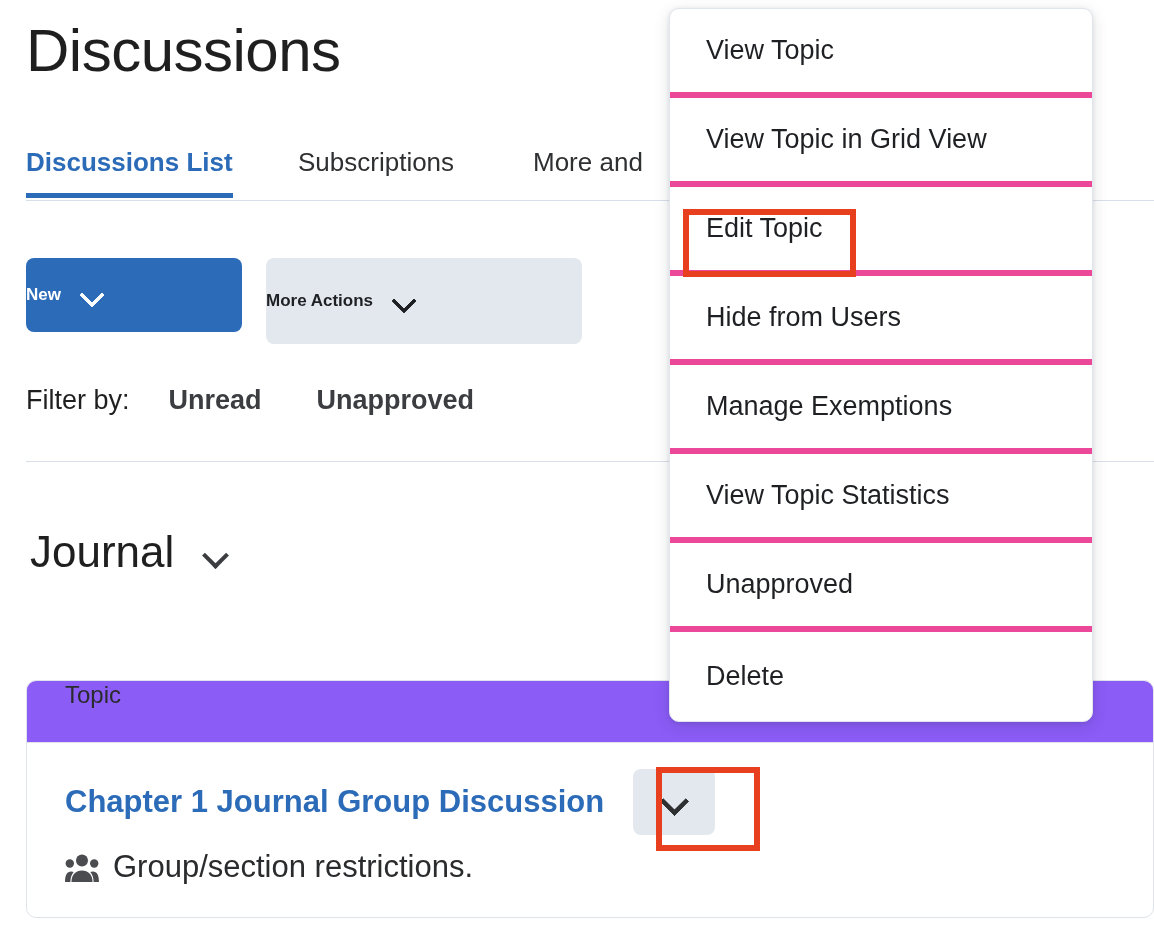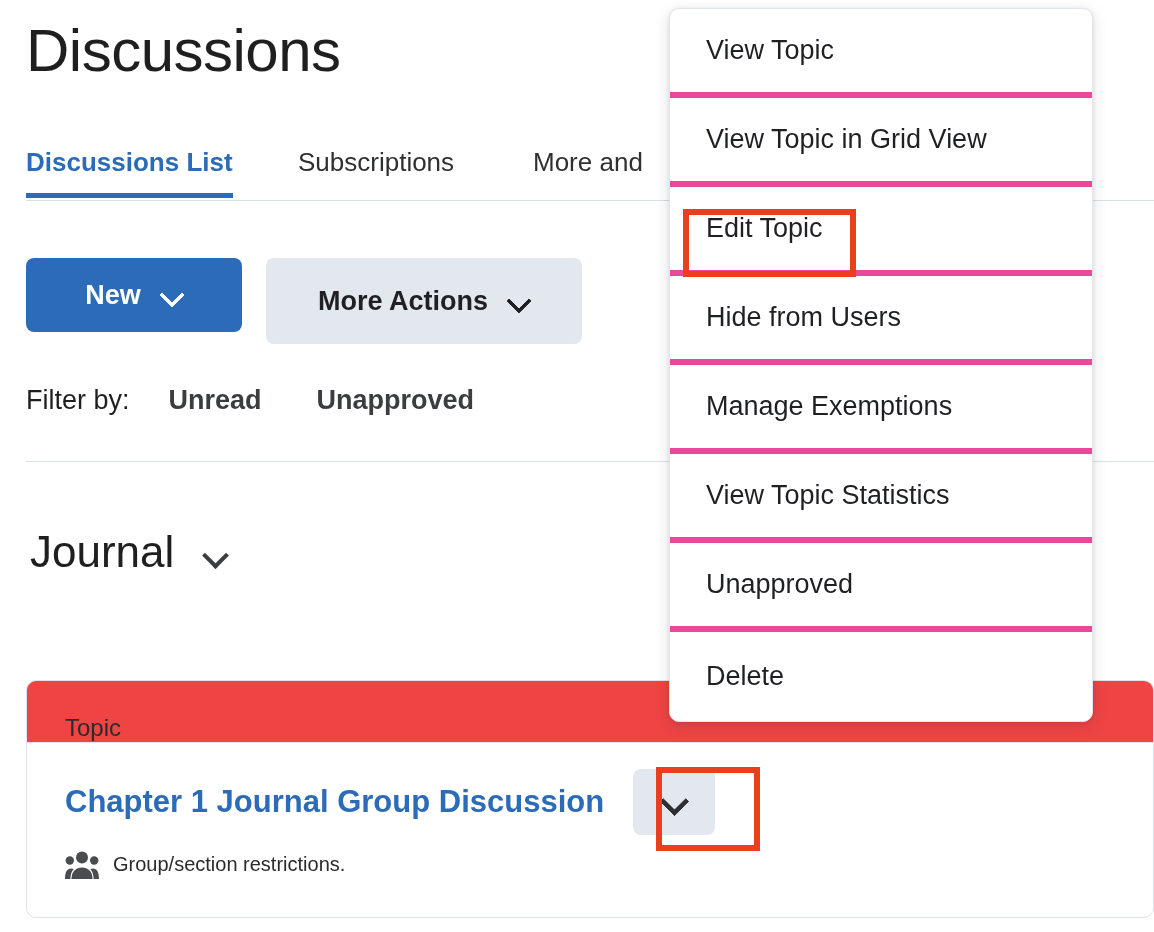--- a/index.html
+++ b/index.html
@@ -69,24 +69,23 @@
   #tab-0 { left: 26px; }
   #tab-1 { left: 298px; }
   #tab-2 { left: 533px; }
   #tab-3 { left: 912px; }
 
   
   .btn {
     position: absolute;
     display: flex;
     align-items: center;
-    justify-content: center;
     gap: 20px;
     border-radius: 8px;
-    font-size: 27px;
+    font-size: 17px;
     font-weight: 700;
     box-sizing: border-box;
     cursor: pointer;
     user-select: none;
   }
   .btn-new {
     left: 26px;
     top: 258px;
     width: 216px;
     height: 74px;
@@ -192,24 +191,24 @@
     width: 1128px;
     height: 238px;
     border: 1px solid #dfe3ea;
     border-radius: 10px;
     box-sizing: border-box;
     background: #ffffff;
     overflow: hidden;
   }
   .topic-card-header {
     height: 62px;
-    background: #ef4444;
+    background: #8b5cf6;
     border-bottom: 1px solid #dfe3ea;
     display: flex;
-    align-items: flex-end;
+    align-items: flex-start;
     padding-left: 38px;
     box-sizing: border-box;
   }
   .topic-card-header .col-label {
     font-size: 24px;
     color: #2a2b2d;
   }
   .topic-card-body {
     padding: 24px 0 0 38px;
   }
@@ -255,21 +254,21 @@
     align-items: center;
     gap: 14px;
     margin-top: 12px;
   }
   .group-icon {
     width: 34px;
     height: 30px;
     flex: none;
   }
   .topic-meta-text {
-    font-size: 20px;
+    font-size: 31px;
     color: #2a2b2d;
   }
 
   
   .menu {
     position: absolute;
     left: 669px;
     top: 8px;
     width: 424px;
     background: #ffffff;

